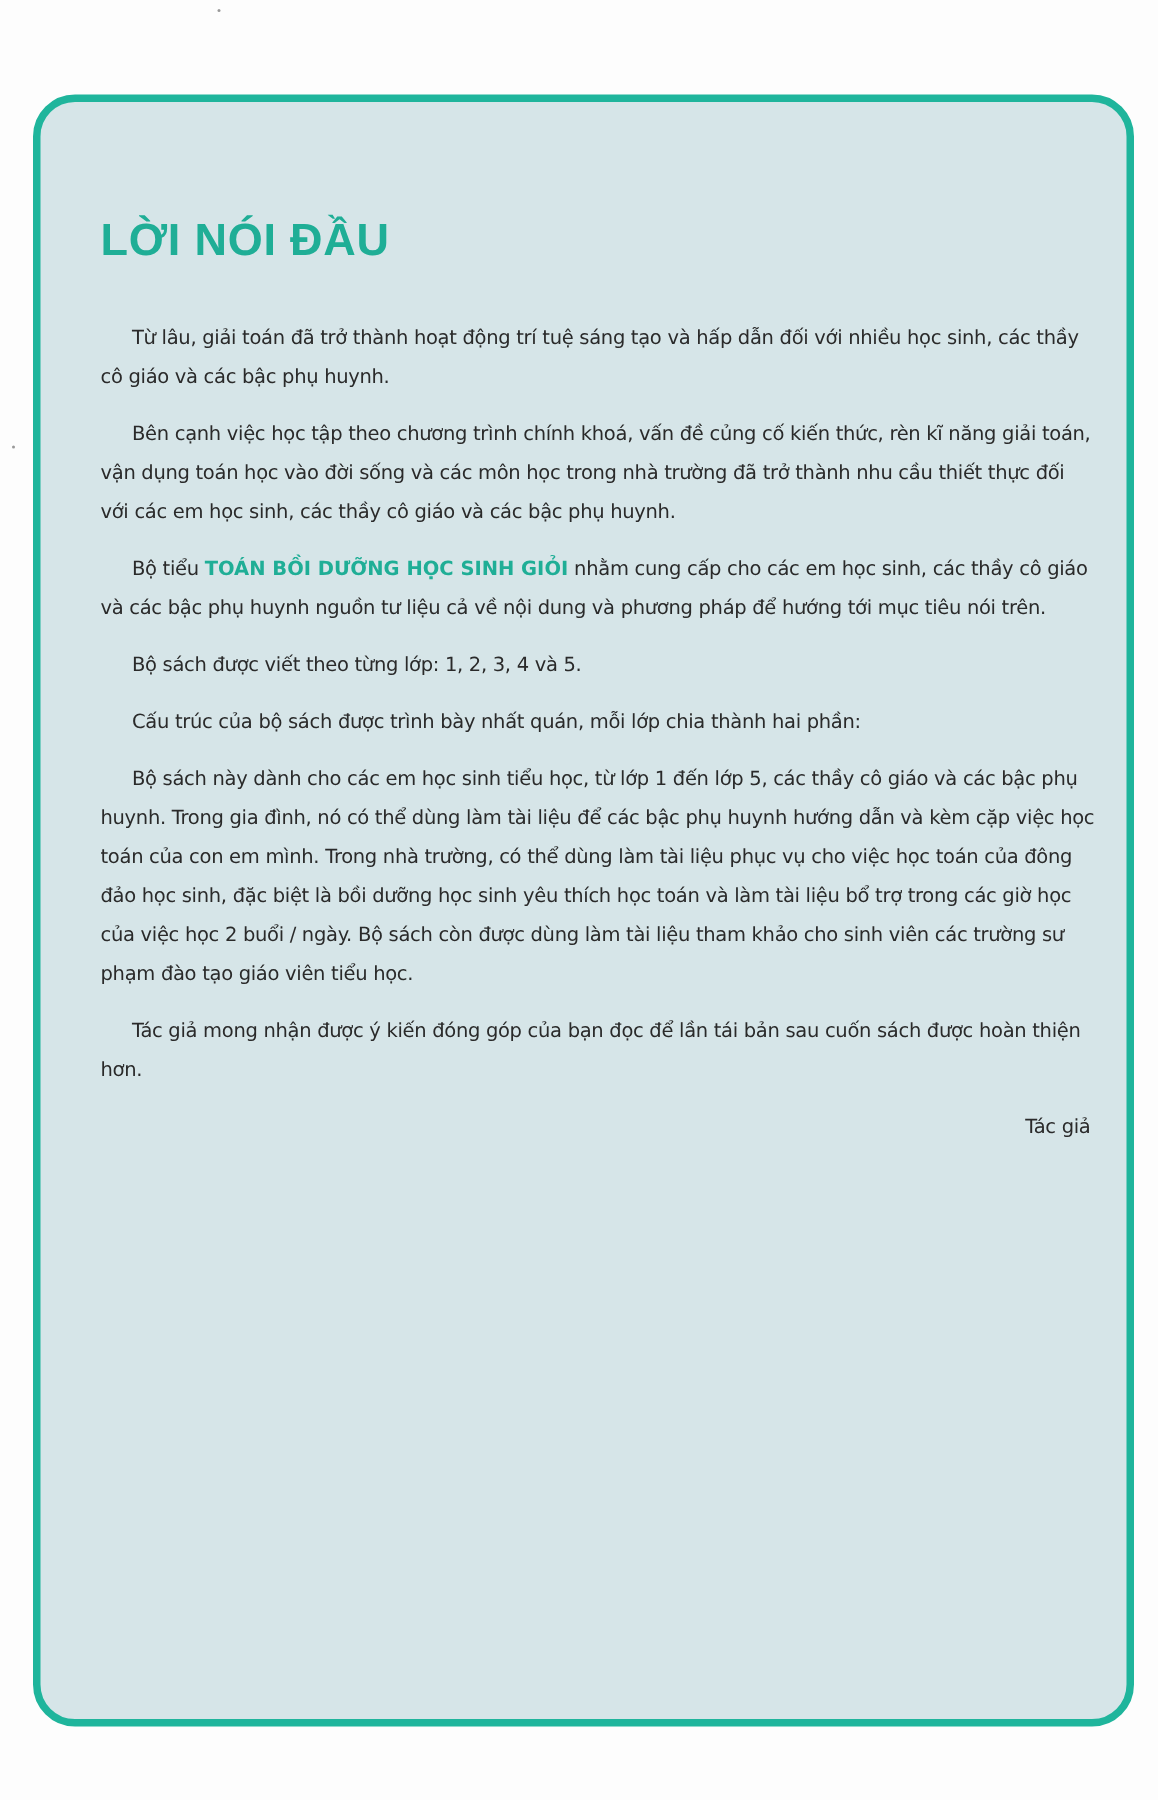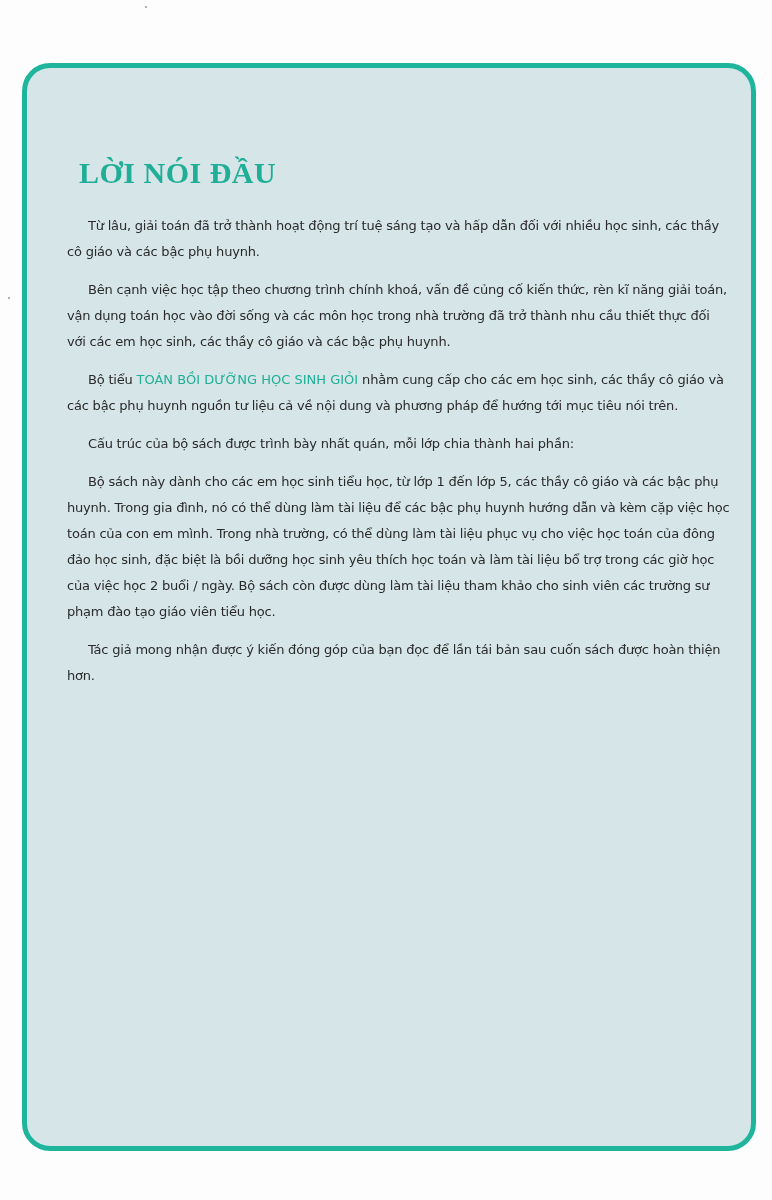--- a/index.html
+++ b/index.html
@@ -15,42 +15,42 @@
       left: 22px; top: 63px;
       width: 724px; height: 1078px;
       border: 5px solid #1fb59c;
       border-radius: 28px;
       background: #d6e5e8;
       box-sizing: content-box;
     }
     .title {
       position: absolute;
       left: 40px; top: 76px;
-      margin: 12px;
-      font-family: Liberation Serif, serif;
+      margin: 0;
+      font-family: Liberation Sans, sans-serif;
       font-weight: bold;
       font-size: 30px;
       letter-spacing: 0.5px;
       color: #1fae96;
     }
     .body {
       position: absolute;
       left: 40px; top: 145px;
       width: 664px;
       color: #2a2a2a;
       font-family: "DejaVu Sans", sans-serif;
       font-size: 13px;
       line-height: 26px;
       letter-spacing: -0.2px;
     }
     .body p {
       margin: 0 0 12px 0;
       text-indent: 21px;
     }
-    .hl { color: #1fae96; font-weight: normal; letter-spacing: 0; }
+    .hl { color: #1fae96; font-weight: bold; letter-spacing: 0; }
     .sig {
       text-align: right;
       text-indent: 0 !important;
       margin-top: 8px !important;
       padding-right: 4px;
     }
     .dot {
       position: absolute; width: 2px; height: 2px; background: #999; border-radius: 1px;
     }
   </style>
@@ -60,17 +60,19 @@
 <div class="dot" style="left:145px;top:6px;"></div>
 <div class="dot" style="left:8px;top:297px;"></div>
 
 <div class="panel">
   <h1 class="title">LỜI NÓI ĐẦU</h1>
 
   <div class="body">
     <p>Từ lâu, giải toán đã trở thành hoạt động trí tuệ sáng tạo và hấp dẫn đối với nhiều học sinh, các thầy cô giáo và các bậc phụ huynh.</p>
     <p>Bên cạnh việc học tập theo chương trình chính khoá, vấn đề củng cố kiến thức, rèn kĩ năng giải toán, vận dụng toán học vào đời sống và các môn học trong nhà trường đã trở thành nhu cầu thiết thực đối với các em học sinh, các thầy cô giáo và các bậc phụ huynh.</p>
     <p><span>Bộ tiểu </span><span class="hl">TOÁN BỒI DƯỠNG HỌC SINH GIỎI</span><span> nhằm cung cấp cho các em học sinh, các thầy cô giáo và các bậc phụ huynh nguồn tư liệu cả về nội dung và phương pháp để hướng tới mục tiêu nói trên.</span></p>
+    <p>Bộ sách được viết theo từng lớp: 1, 2, 3, 4 và 5.</p>
     <p>Cấu trúc của bộ sách được trình bày nhất quán, mỗi lớp chia thành hai phần:</p>
     <p>Bộ sách này dành cho các em học sinh tiểu học, từ lớp 1 đến lớp 5, các thầy cô giáo và các bậc phụ huynh. Trong gia đình, nó có thể dùng làm tài liệu để các bậc phụ huynh hướng dẫn và kèm cặp việc học toán của con em mình. Trong nhà trường, có thể dùng làm tài liệu phục vụ cho việc học toán của đông đảo học sinh, đặc biệt là bồi dưỡng học sinh yêu thích học toán và làm tài liệu bổ trợ trong các giờ học của việc học 2 buổi / ngày. Bộ sách còn được dùng làm tài liệu tham khảo cho sinh viên các trường sư phạm đào tạo giáo viên tiểu học.</p>
     <p>Tác giả mong nhận được ý kiến đóng góp của bạn đọc để lần tái bản sau cuốn sách được hoàn thiện hơn.</p>
+    <p class="sig">Tác giả</p>
   </div>
 </div>
 
 </body></html>

